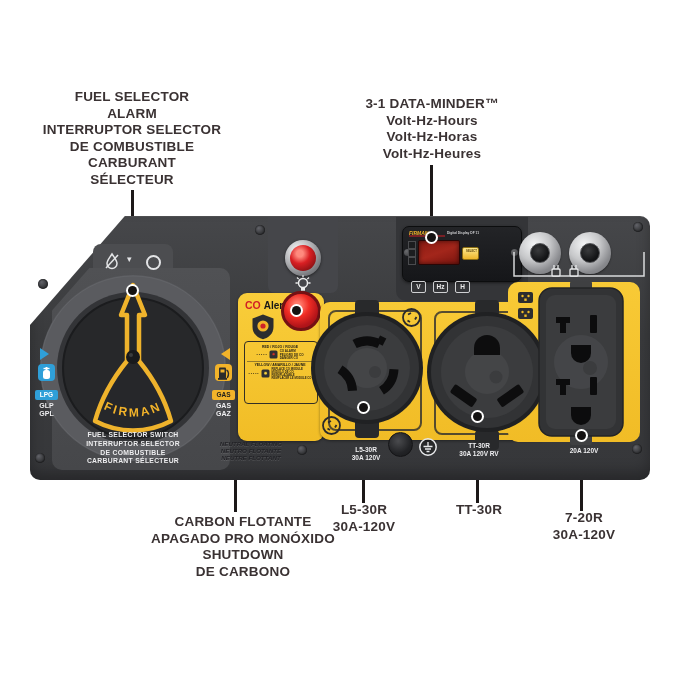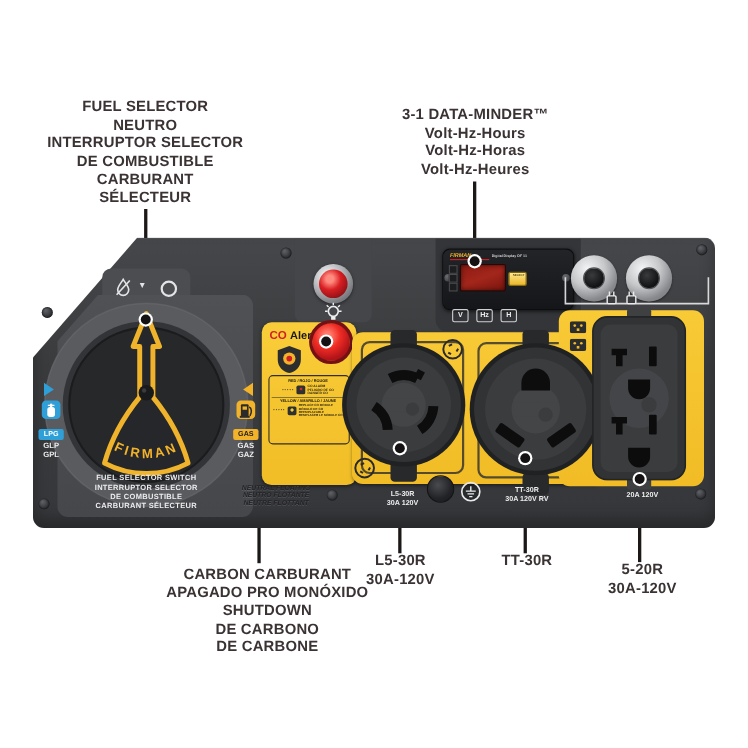--- a/index.html
+++ b/index.html
@@ -25,53 +25,52 @@
   .badge{position:absolute;text-align:center;font-weight:800;border-radius:2px;}
   .half{width:200%;transform:scale(.5);transform-origin:0 0;text-align:center;}
 </style>
 </head>
 <body>
 
 <div class="stage">
 
   <div class="callout" style="left:23px;top:89px;width:218px;">
     <div>FUEL SELECTOR</div>
-    <div>NEUTRO</div>
+    <div>ALARM</div>
     <div>INTERRUPTOR SELECTOR</div>
     <div>DE COMBUSTIBLE</div>
     <div>CARBURANT</div>
     <div>SÉLECTEUR</div>
   </div>
 
   <div class="callout" style="left:330px;top:96px;width:204px;">
     <div>3-1 DATA-MINDER™</div>
     <div>Volt-Hz-Hours</div>
     <div>Volt-Hz-Horas</div>
     <div>Volt-Hz-Heures</div>
   </div>
 
   <div class="callout" style="left:132px;top:514px;width:222px;">
-    <div>CARBON CARBURANT</div>
+    <div>CARBON FLOTANTE</div>
     <div>APAGADO PRO MONÓXIDO</div>
     <div>SHUTDOWN</div>
     <div>DE CARBONO</div>
-    <div>DE CARBONE</div>
   </div>
 
   <div class="callout" style="left:305px;top:502px;width:118px;">
     <div>L5-30R</div>
     <div>30A-120V</div>
   </div>
 
   <div class="callout" style="left:417px;top:502px;width:124px;">
     <div>TT-30R</div>
   </div>
 
   <div class="callout" style="left:523px;top:510px;width:122px;">
-    <div>5-20R</div>
+    <div>7-20R</div>
     <div>30A-120V</div>
   </div>
 
   <div class="cl" style="left:131px;top:190px;width:3px;height:99px;"></div>
   <div class="cl" style="left:430px;top:165px;width:3px;height:72px;"></div>
   <div class="cl" style="left:234px;top:309px;width:3px;height:203px;"></div>
   <div class="cl" style="left:236px;top:309px;width:60px;height:3px;"></div>
   <div class="cl" style="left:362px;top:407px;width:3px;height:96px;"></div>
   <div class="cl" style="left:476px;top:416px;width:3px;height:87px;"></div>
   <div class="cl" style="left:580px;top:435px;width:3px;height:76px;"></div>

